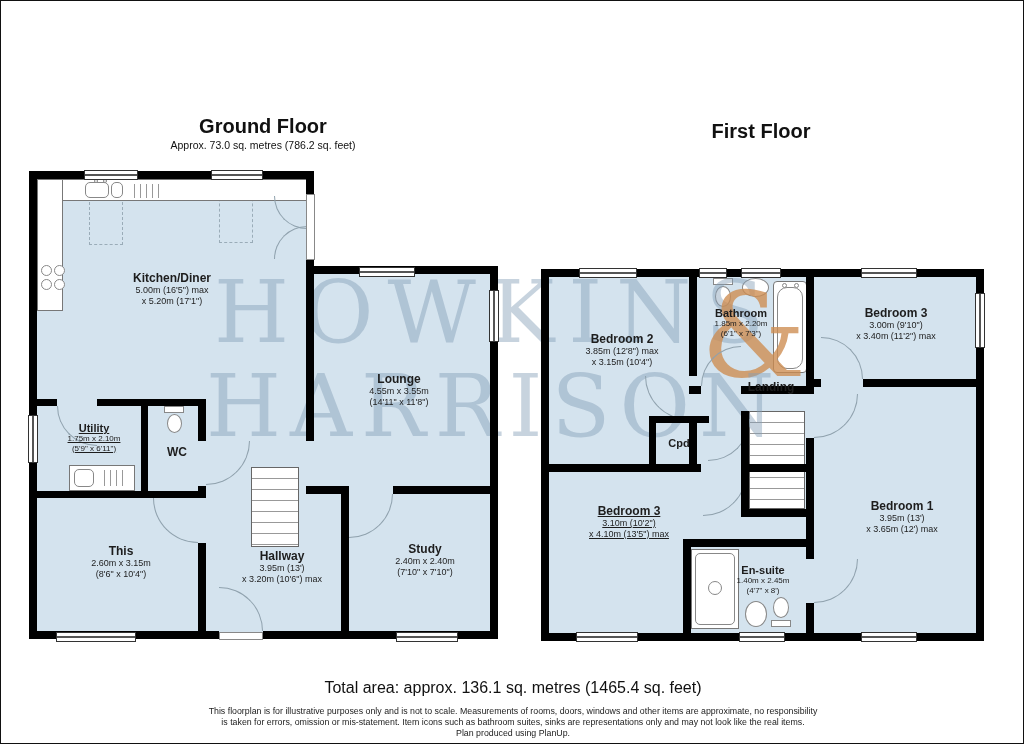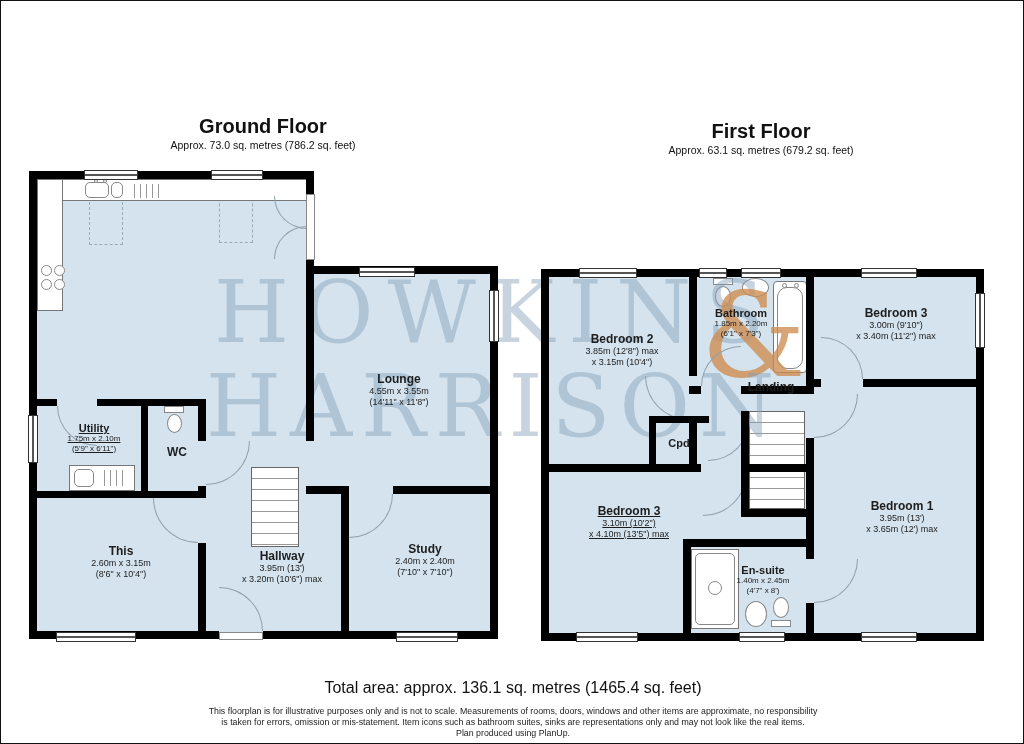--- a/index.html
+++ b/index.html
@@ -44,21 +44,20 @@
 <body>
 
 <div id="canvas">
 
   <div class="fl-head" style="left:112px;top:114px;">
     <div class="fl-title">Ground Floor</div>
     <div class="fl-sub">Approx. 73.0 sq. metres (786.2 sq. feet)</div>
   </div>
   <div class="fl-head" style="left:610px;top:119px;">
     <div class="fl-title">First Floor</div>
-    <div class="fl-sub">Approx. 63.1 sq. metres (679.2 sq. feet)</div>
   </div>
 
   <div class="wm" style="left:213px;top:268px;font-size:86px;letter-spacing:14px;">HOWKINS</div>
   <div id="wm-amp" style="left:700px;top:275px;font-size:118px;">&amp;</div>
   <div class="wm" style="left:205px;top:362px;font-size:86px;letter-spacing:9px;">HARRISON</div>
 
   <div class="fill" style="left:36px;top:178px;width:277px;height:460px;"></div>
   <div class="fill" style="left:313px;top:273px;width:184px;height:365px;"></div>
 
   <div class="wall" style="left:28px;top:170px;width:285px;height:8px;"></div>
@@ -114,20 +113,25 @@
   <div class="fixin oval" style="left:53px;top:278px;width:11px;height:11px;"></div>
   <div class="dash" style="left:88px;top:196px;width:34px;height:48px;"></div>
   <div class="dash" style="left:218px;top:192px;width:34px;height:50px;"></div>
   <div class="fixin" style="left:163px;top:405px;width:20px;height:7px;"></div>
   <div class="fixin oval" style="left:166px;top:413px;width:15px;height:19px;"></div>
   <div class="fix" style="left:68px;top:464px;width:66px;height:26px;"></div>
   <div class="fixin rnd" style="left:73px;top:468px;width:20px;height:18px;"></div>
   <div class="lines" style="left:98px;top:469px;width:28px;height:16px;"></div>
   <div class="stairs" style="left:250px;top:466px;width:48px;height:80px;"></div>
 
+  <div class="lbl" style="left:96px;top:270px;">
+    <div class="rname">Kitchen/Diner</div>
+    <div class="rdim">5.00m (16'5") max</div>
+    <div class="rdim">x 5.20m (17'1")</div>
+  </div>
   <div class="lbl" style="left:323px;top:371px;">
     <div class="rname">Lounge</div>
     <div class="rdim">4.55m x 3.55m</div>
     <div class="rdim">(14'11" x 11'8")</div>
   </div>
   <div class="lbl sm" style="left:18px;top:421px;text-decoration:underline;">
     <div class="rname-sm">Utility</div>
     <div class="rdim">1.75m x 2.10m</div>
     <div class="rdim">(5'9" x 6'11")</div>
   </div>

